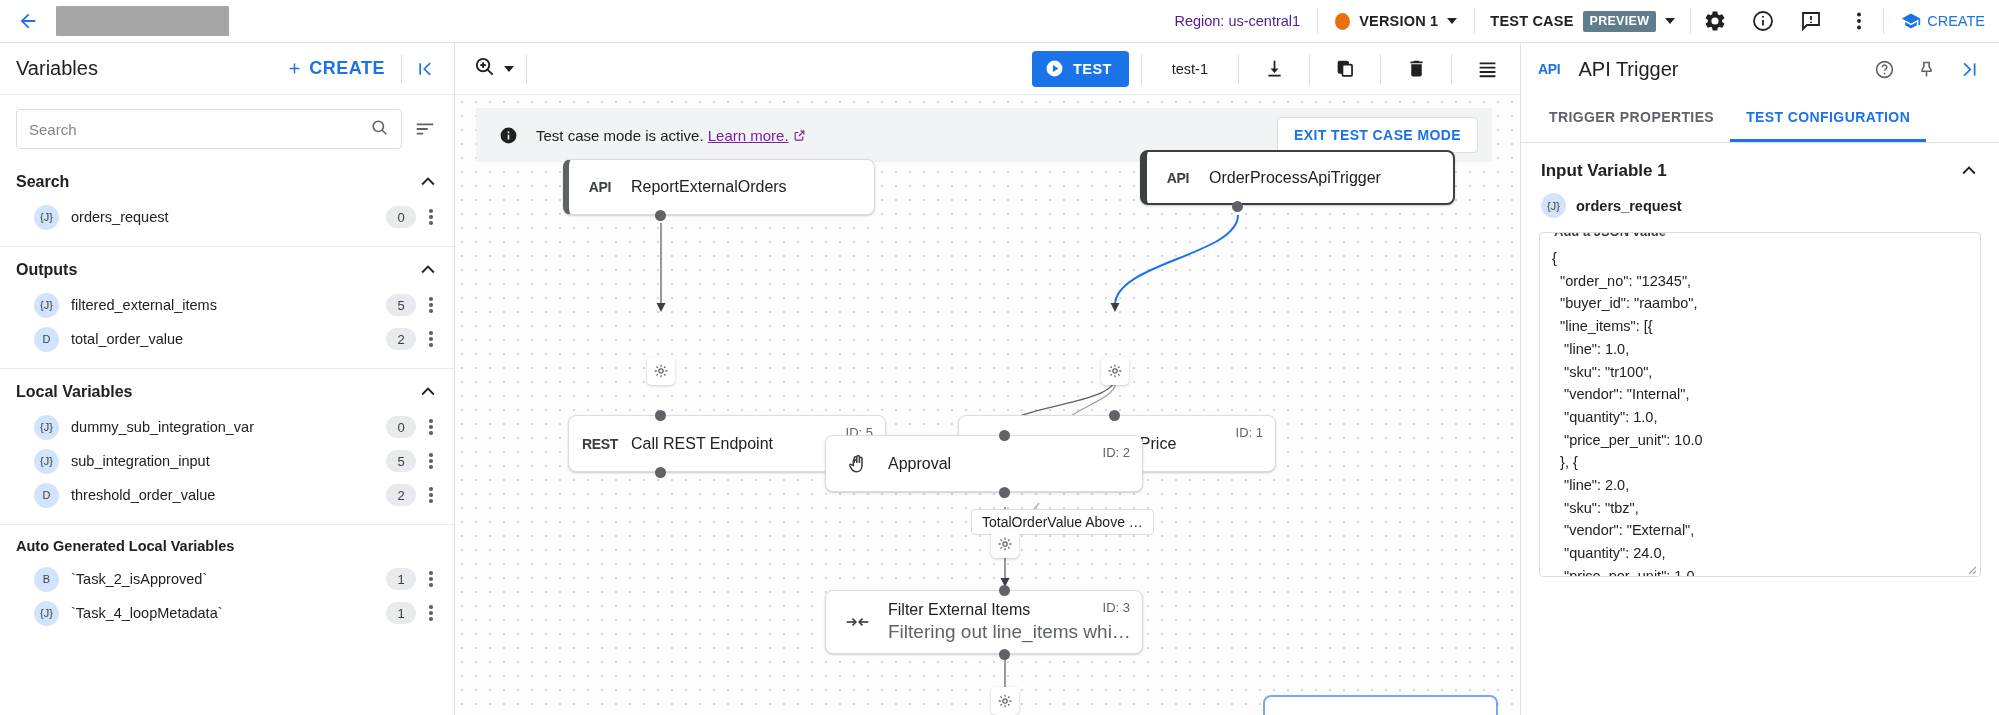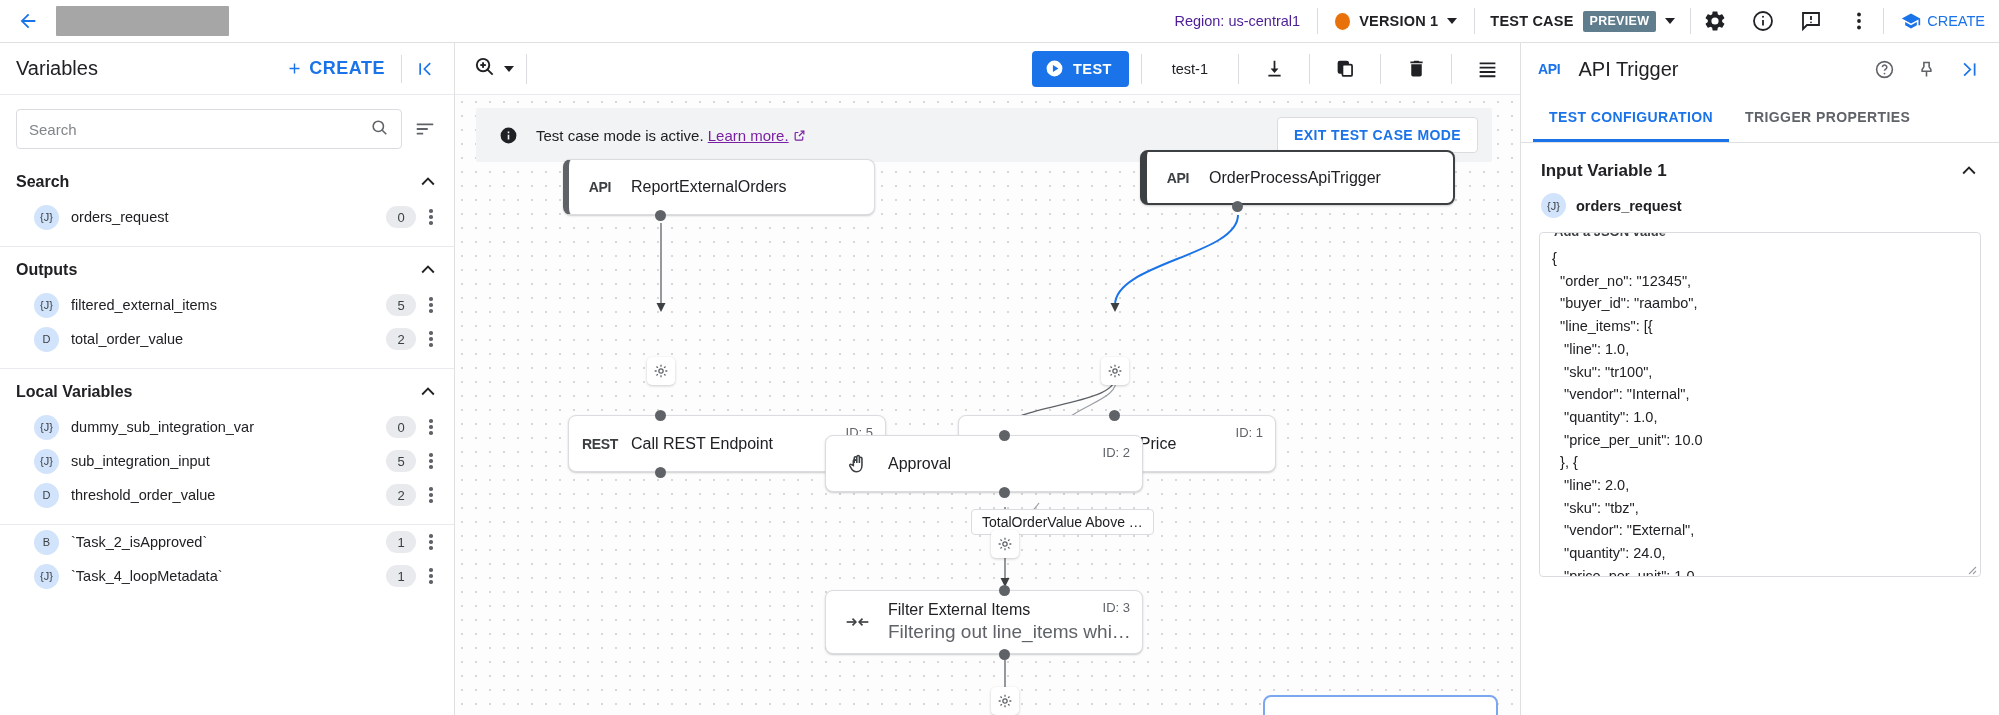--- a/index.html
+++ b/index.html
@@ -401,20 +401,23 @@
               <span class="var-name">threshold_order_value</span>
               <span class="var-count">2</span>
               <span class="kebab">
                 <i></i>
                 <i></i>
                 <i></i>
               </span>
             </div>
           </div>
           <div class="group">
+            <div class="group-head">
+              <span class="group-title sub">Auto Generated Local Variables</span>
+            </div>
             <div class="var-row">
               <span class="var-type">B</span>
               <span class="var-name">`Task_2_isApproved`</span>
               <span class="var-count">1</span>
               <span class="kebab">
                 <i></i>
                 <i></i>
                 <i></i>
               </span>
             </div>
@@ -652,22 +655,22 @@
         </span>
         <span class="rp-icon blue">
           <svg width="21" height="21" viewBox="0 0 24 24" fill="none" stroke="currentColor" stroke-width="2">
               <polyline points="7,5 14,12 7,19"></polyline>
               <line x1="19" y1="5" x2="19" y2="19"></line>
             </svg>
         </span>
       </div>
 
       <div class="tabs" id="rp-tabs">
+          <div class="tab">TRIGGER PROPERTIES</div>
           <div class="tab active">TEST CONFIGURATION</div>
-          <div class="tab">TRIGGER PROPERTIES</div>
         </div>
 
       <div class="rp-body">
 
         <div class="section-head">
           <span class="section-title">Input Variable 1</span>
           <span class="chev">
             <svg width="20" height="20" viewBox="0 0 24 24" fill="none" stroke="#202124" stroke-width="2.2">
                 <polyline points="5,15 12,8 19,15"></polyline>
               </svg>

